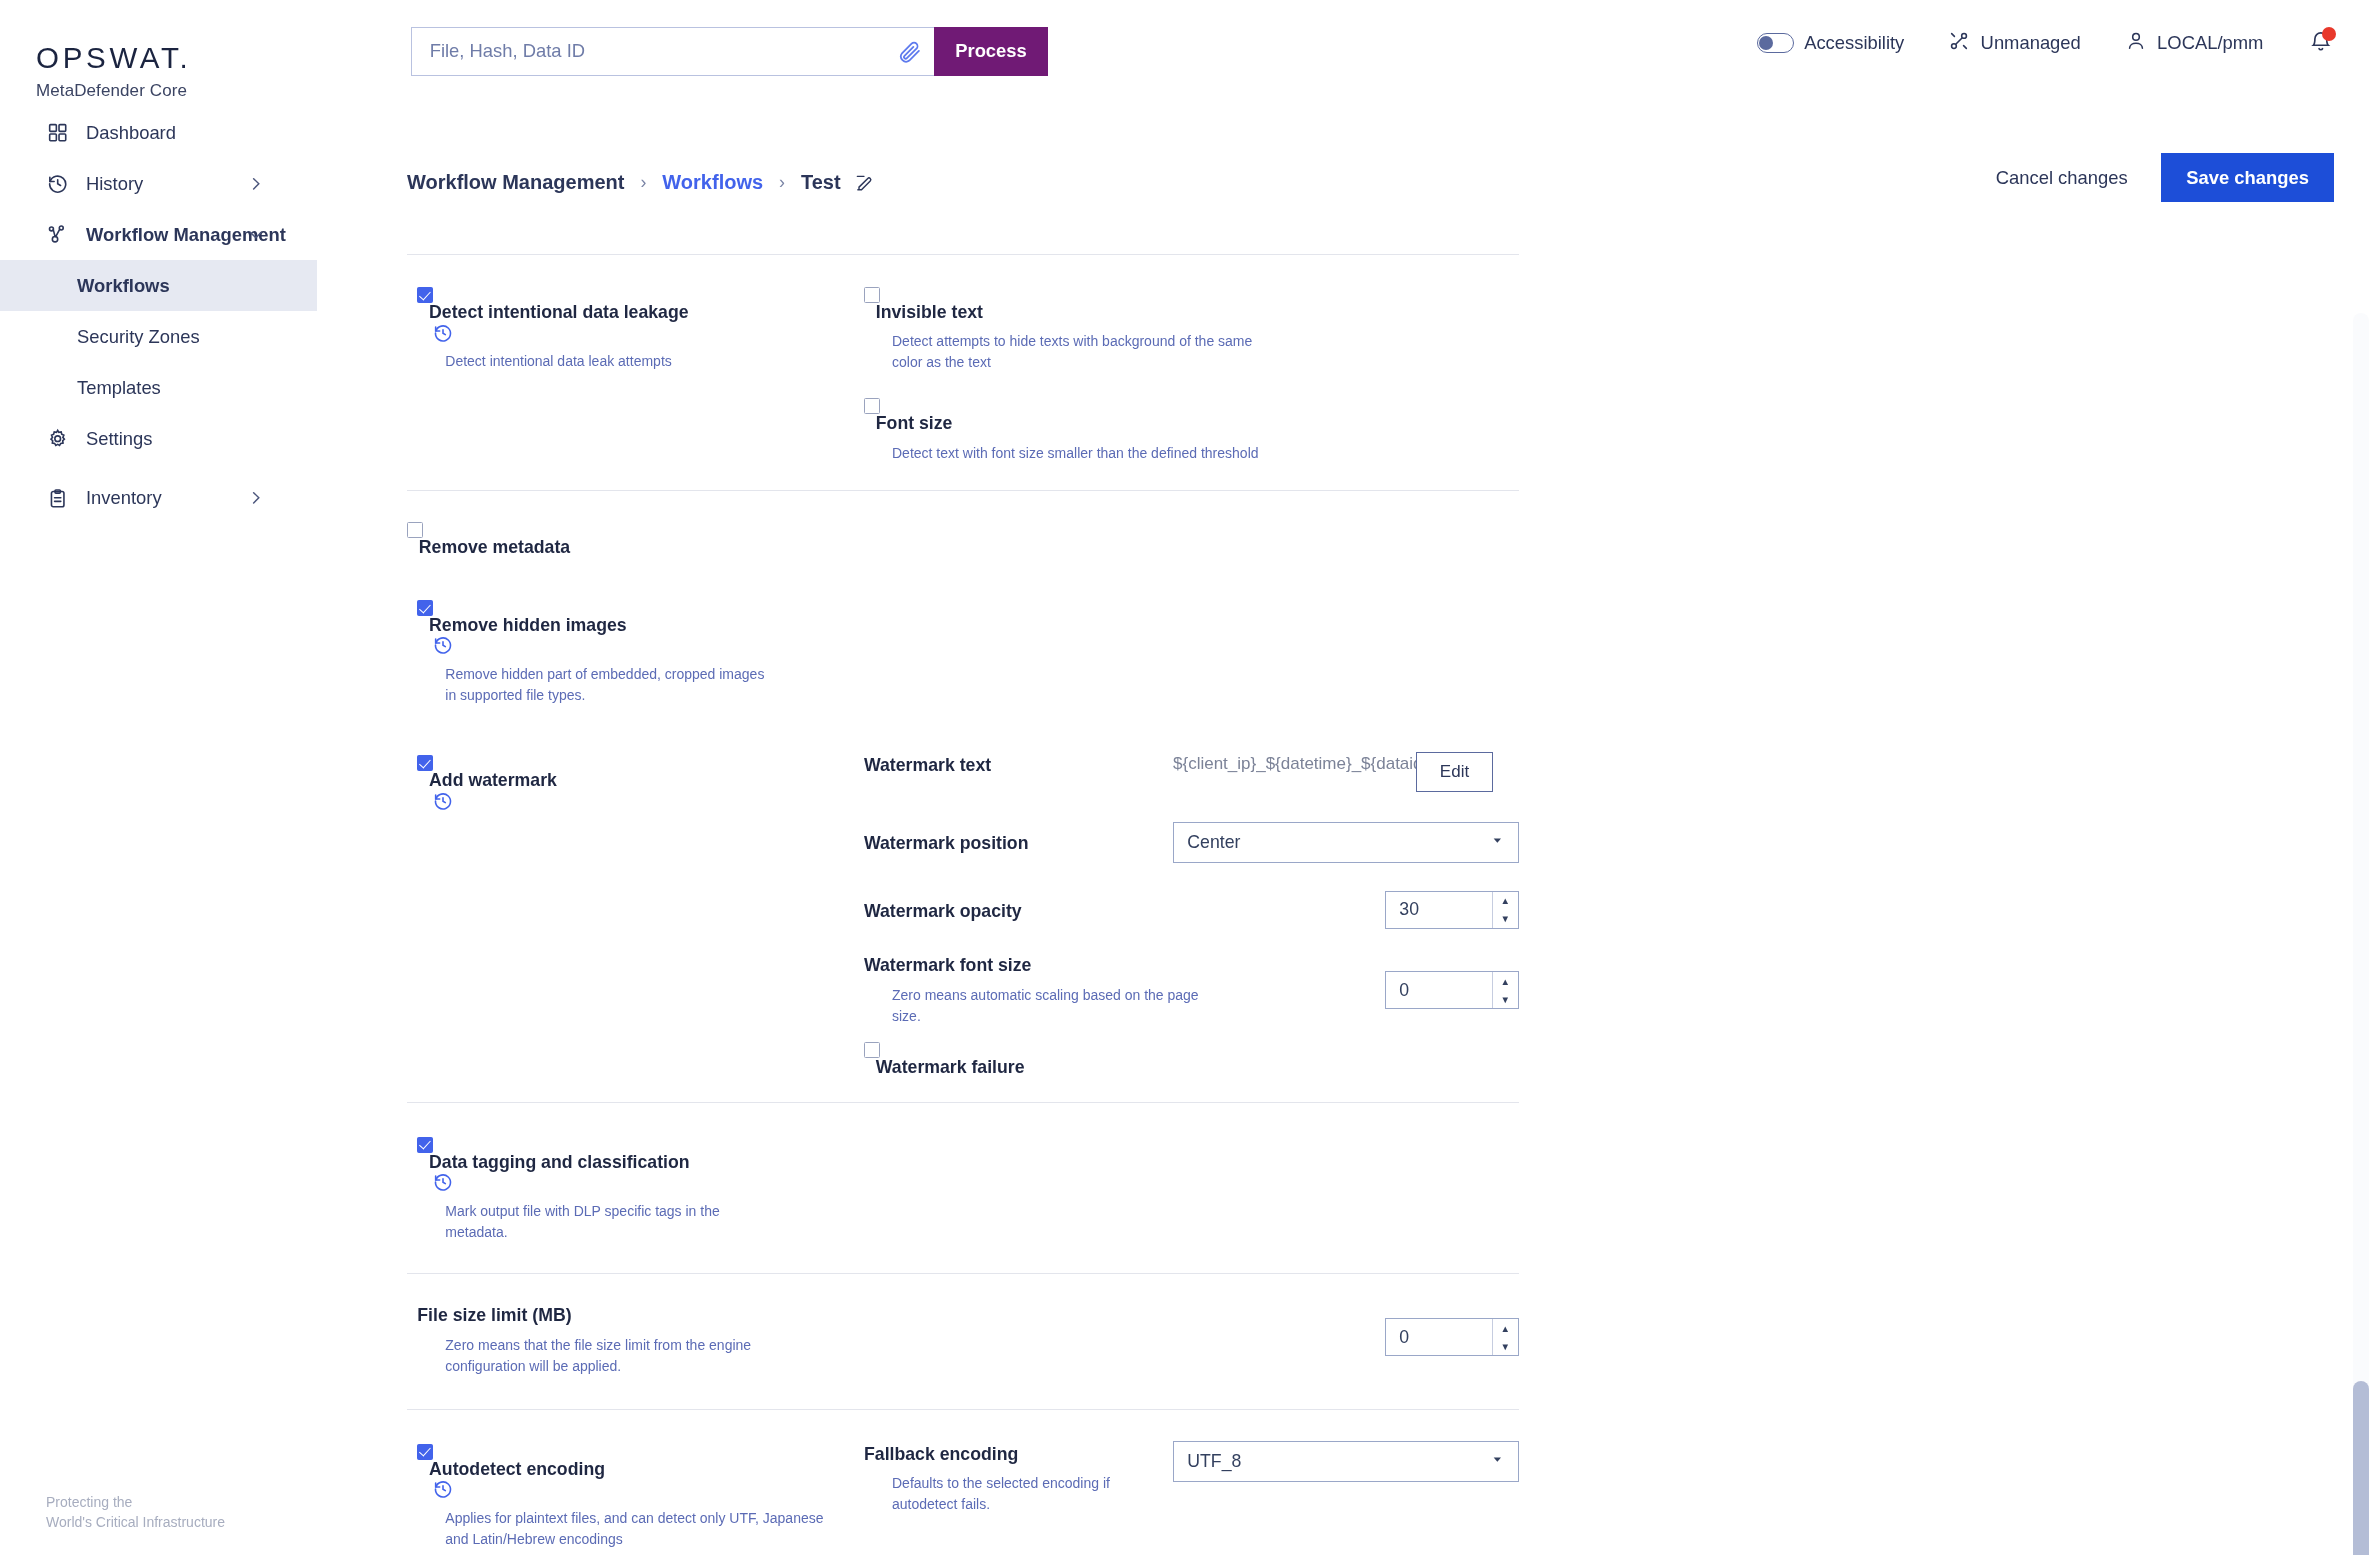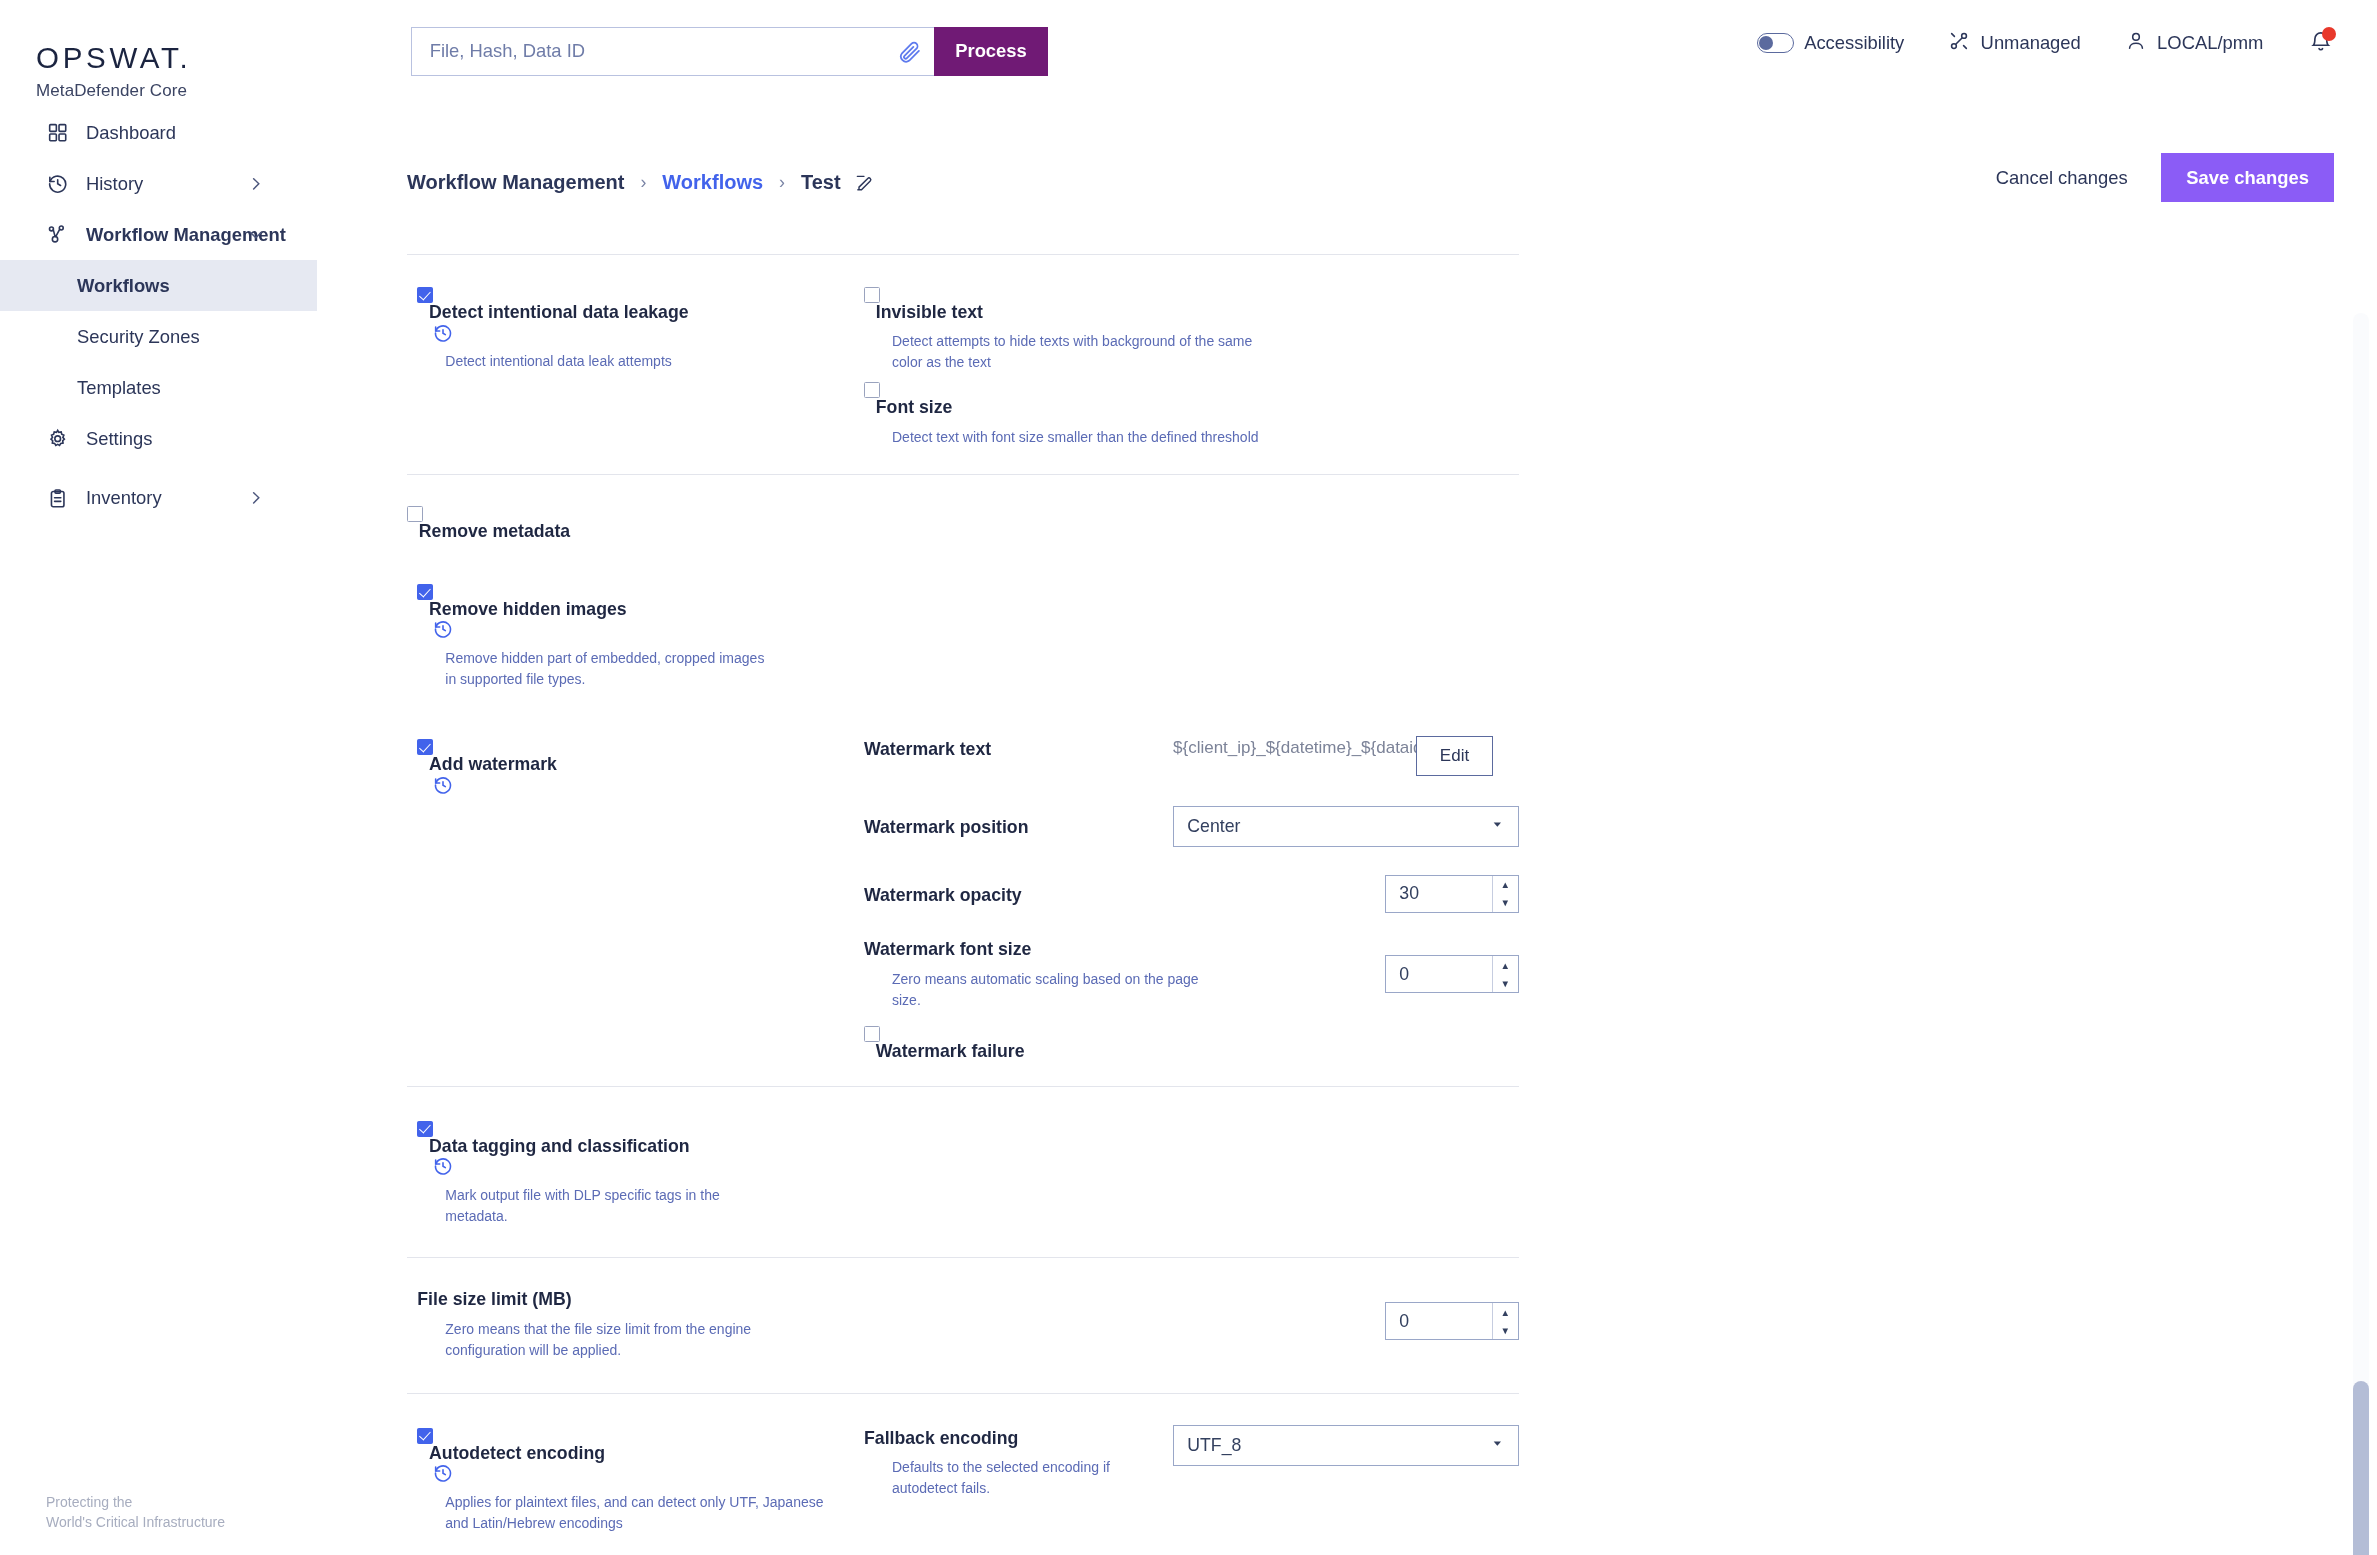--- a/index.html
+++ b/index.html
@@ -94,21 +94,21 @@
   .crumb.link { color: #4263eb; cursor: pointer; }
   .crumb-sep { margin: 0 16px; color: #7b85a6; font-size: 17.7px; }
   .crumb-edit { margin-left: 13.3px; cursor: pointer; display:flex; }
 
   .actions { position: absolute; right: 44px; top: 46px; display: flex; align-items: center; }
   .btn-cancel {
     background: transparent; border: none; font-size: 18.4px; color: #2c3659;
     cursor: pointer; font-family: Liberation Sans, sans-serif; padding: 0 17.7px;
   }
   .btn-save {
-    background: #8b5cf6; border: none; color: #fff; font-size: 18.4px; font-weight: 700;
+    background: #1d4ed8; border: none; color: #fff; font-size: 18.4px; font-weight: 700;
     padding: 0 25px; height: 49px; cursor: pointer; margin-left: 16px;
     font-family: "Liberation Sans", sans-serif;
   }
 
   
   .content { position: absolute; left: 0; top: 147px; width: 2061px; height: 1301px; overflow: hidden; }
   .panel { position: absolute; left: 90px; top: 0; width: 1112px; }
   .divider { height: 0.7px; background: #e3e5ec; width: 1112px; }
 
   .section { position: relative; }
@@ -363,21 +363,21 @@
             </div>
             <div class="desc indent">Detect intentional data leak attempts</div>
           </div>
           <div class="colR">
             <div class="chk-line">
               <span class="cbox"></span>
               <span class="chk-label">Invisible text</span>
             </div>
             <div class="desc indent" style="max-width:376px">Detect attempts to hide texts with background of the same color as the text</div>
 
-            <div class="chk-line" style="margin-top:6px">
+            <div class="chk-line" style="margin-top:22px">
               <span class="cbox"></span>
               <span class="chk-label">Font size</span>
             </div>
             <div class="desc indent" style="max-width:376px">Detect text with font size smaller than the defined threshold</div>
           </div>
         </div>
       </div>
 
       <div class="divider"></div>
 

